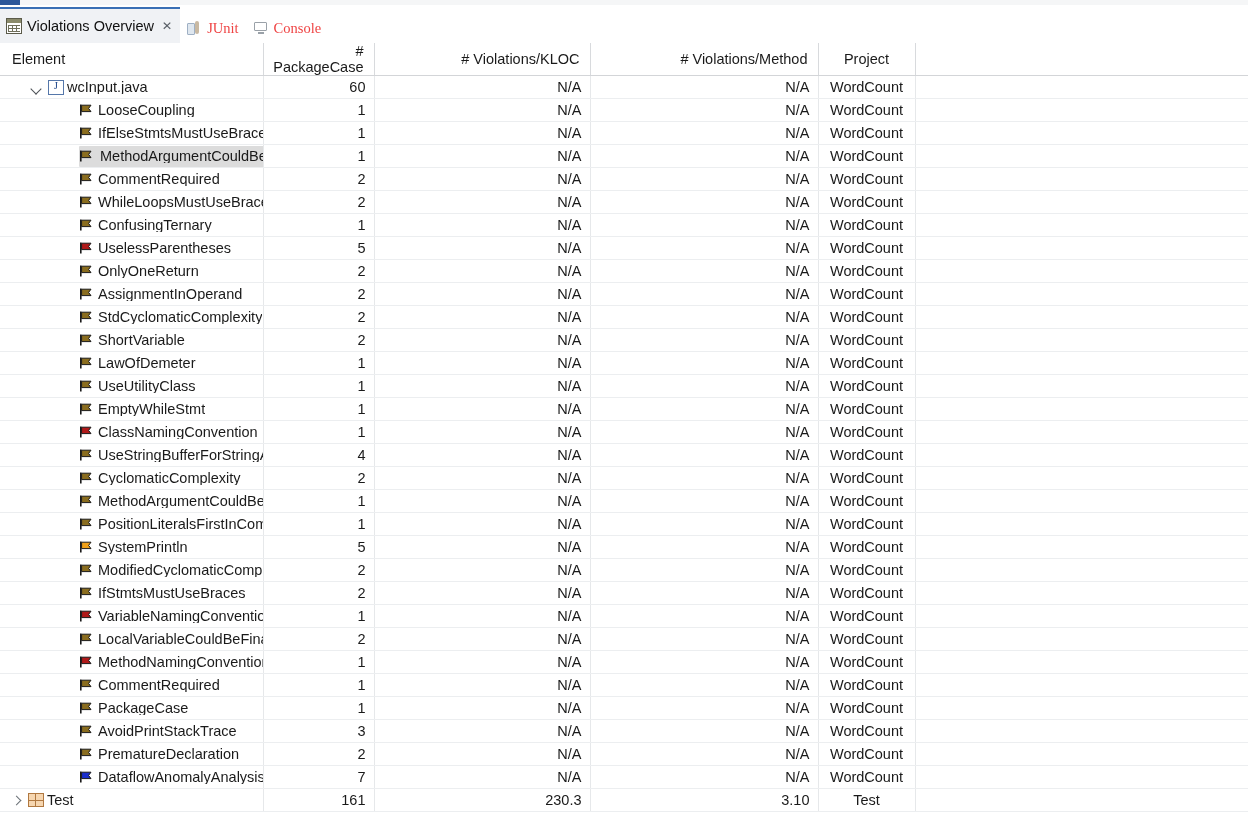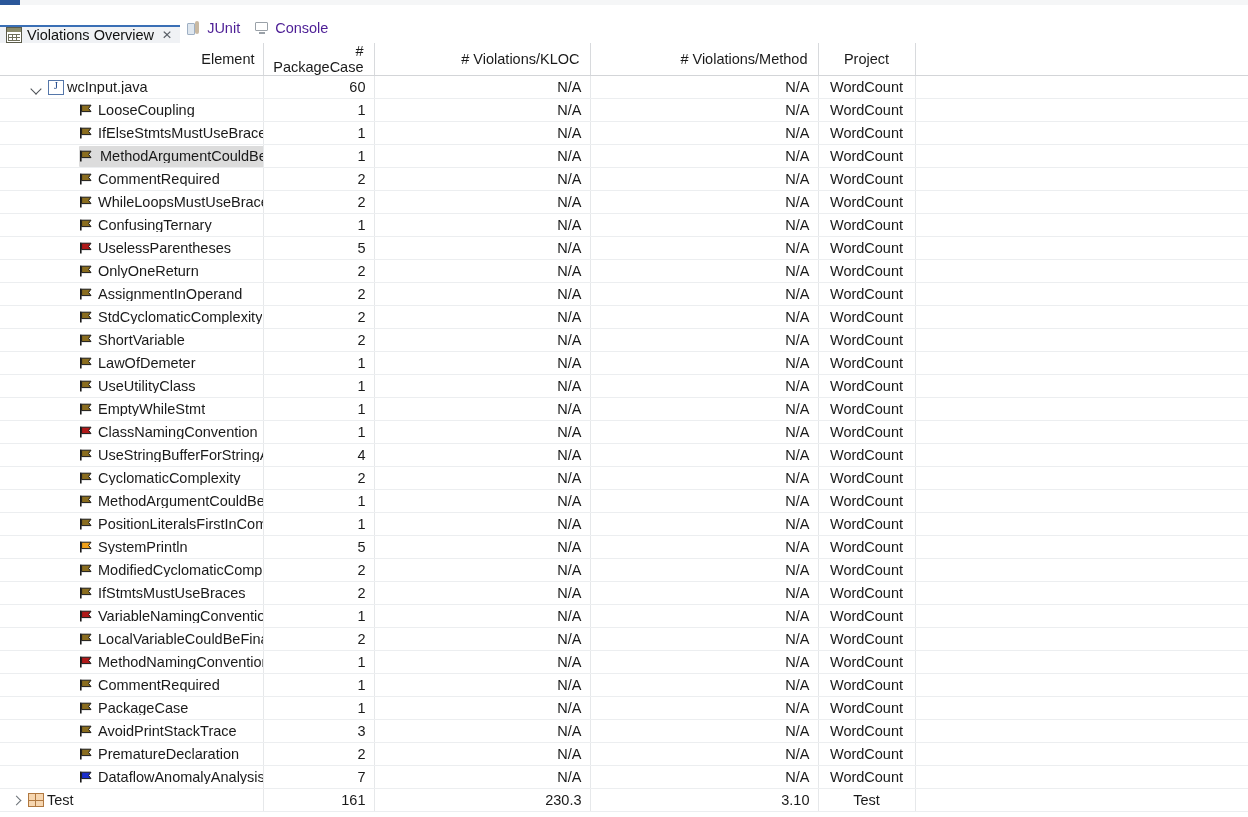--- a/index.html
+++ b/index.html
@@ -46,24 +46,25 @@
     gap: 5px;
     cursor: default;
     font-size: 14.5px;
     white-space: nowrap;
   }
   .tab.active {
     background: #f0f2f5;
     color: #111111;
     border-top: 2px solid #3a6fb5;
     box-sizing: border-box;
-    height: 18px;
+    height: 36px;
   }
   .tab.inactive {
-    color: #4c1d95;
+    color: #ef4444;
+    font-family: Liberation Serif, serif;
   }
   .tab-label { line-height: 1; }
   .tab-close {
     font-size: 12px;
     color: #5a6068;
     margin-left: 3px;
     transform: scaleX(1.05);
   }
   .tab-icon {
     width: 16px; height: 16px;
@@ -151,21 +152,21 @@
     font-weight: normal;
     background: #ffffff;
     color: #1a1a1a;
     height: 24px;
     border-right: 1px solid #d8dadd;
     border-bottom: 1px solid #d3d5d8;
     padding: 0 8px;
     box-sizing: border-box;
     font-size: 14.5px;
   }
-  table.vtable th.col-element { text-align: right; padding-left: 24px; }
+  table.vtable th.col-element { text-align: left; padding-left: 12px; }
   table.vtable th.num { text-align: right; padding-right: 10px; }
   table.vtable th.col-project { text-align: center; padding: 0 6px; }
   table.vtable th.col-pad { border-right: none; }
 
   table.vtable td {
     height: 23px;
     border-right: 1px solid #e6e8ea;
     border-bottom: 1px solid #eceef0;
     padding: 0 8px;
     box-sizing: border-box;

